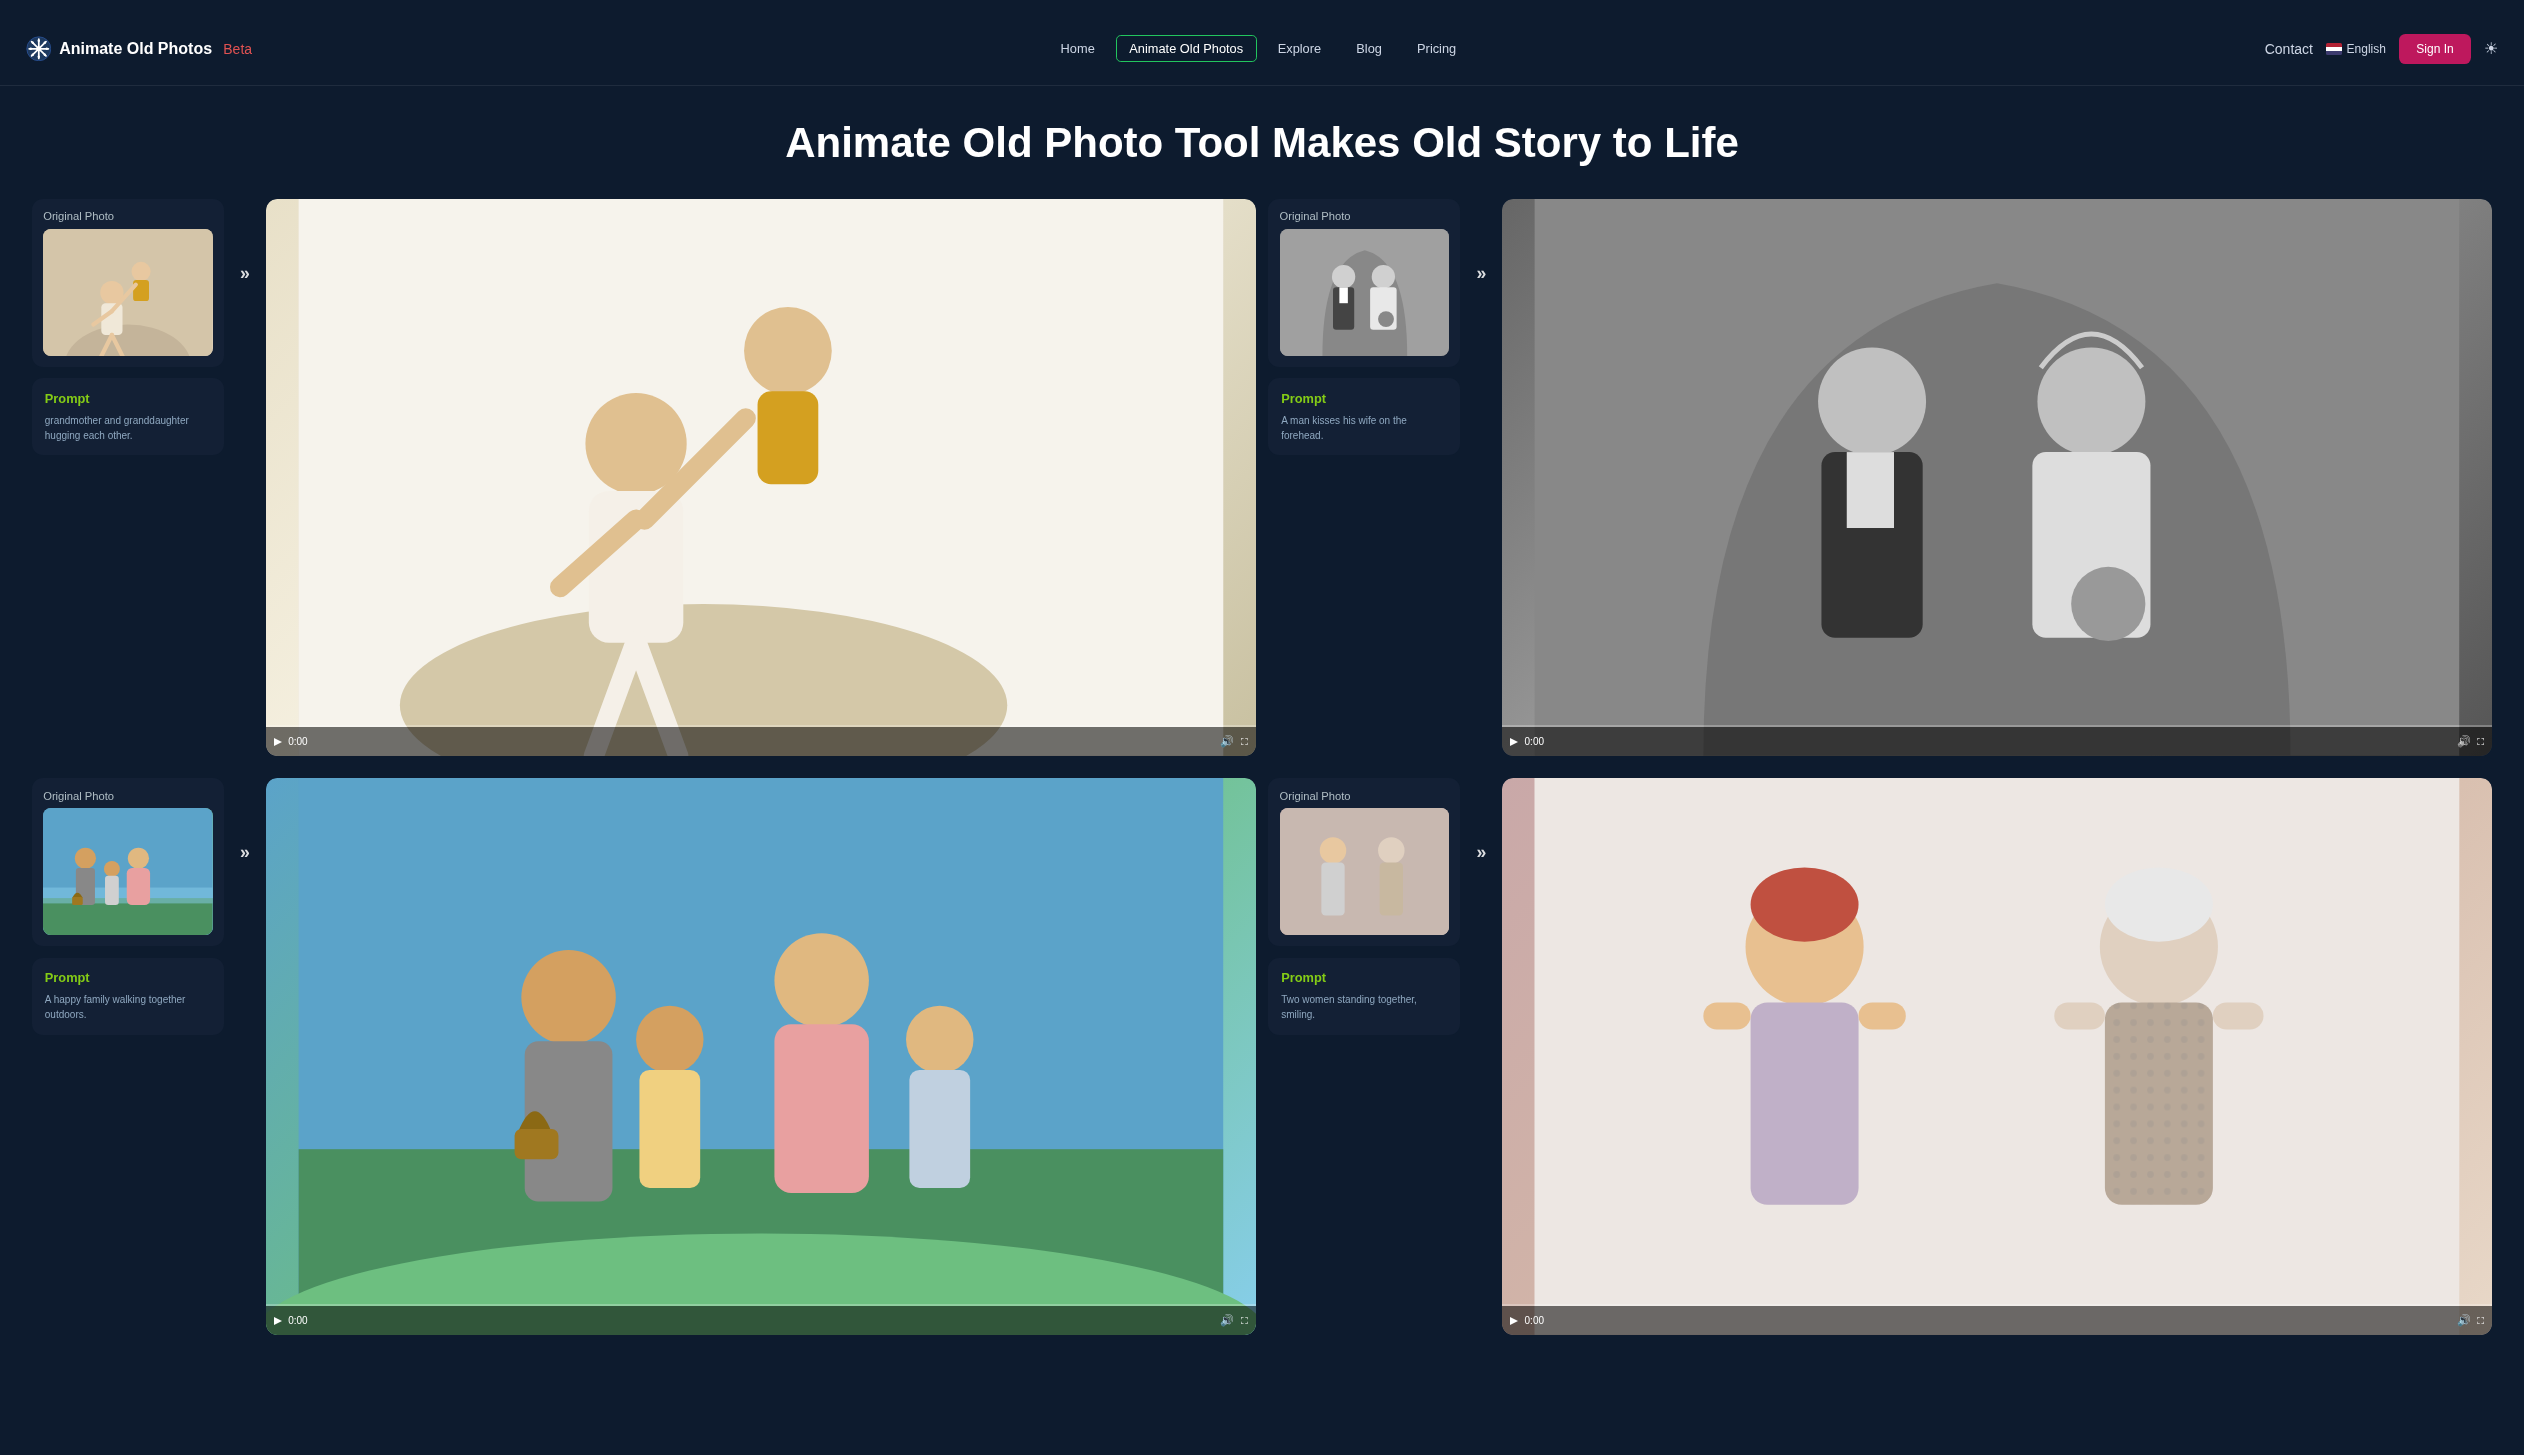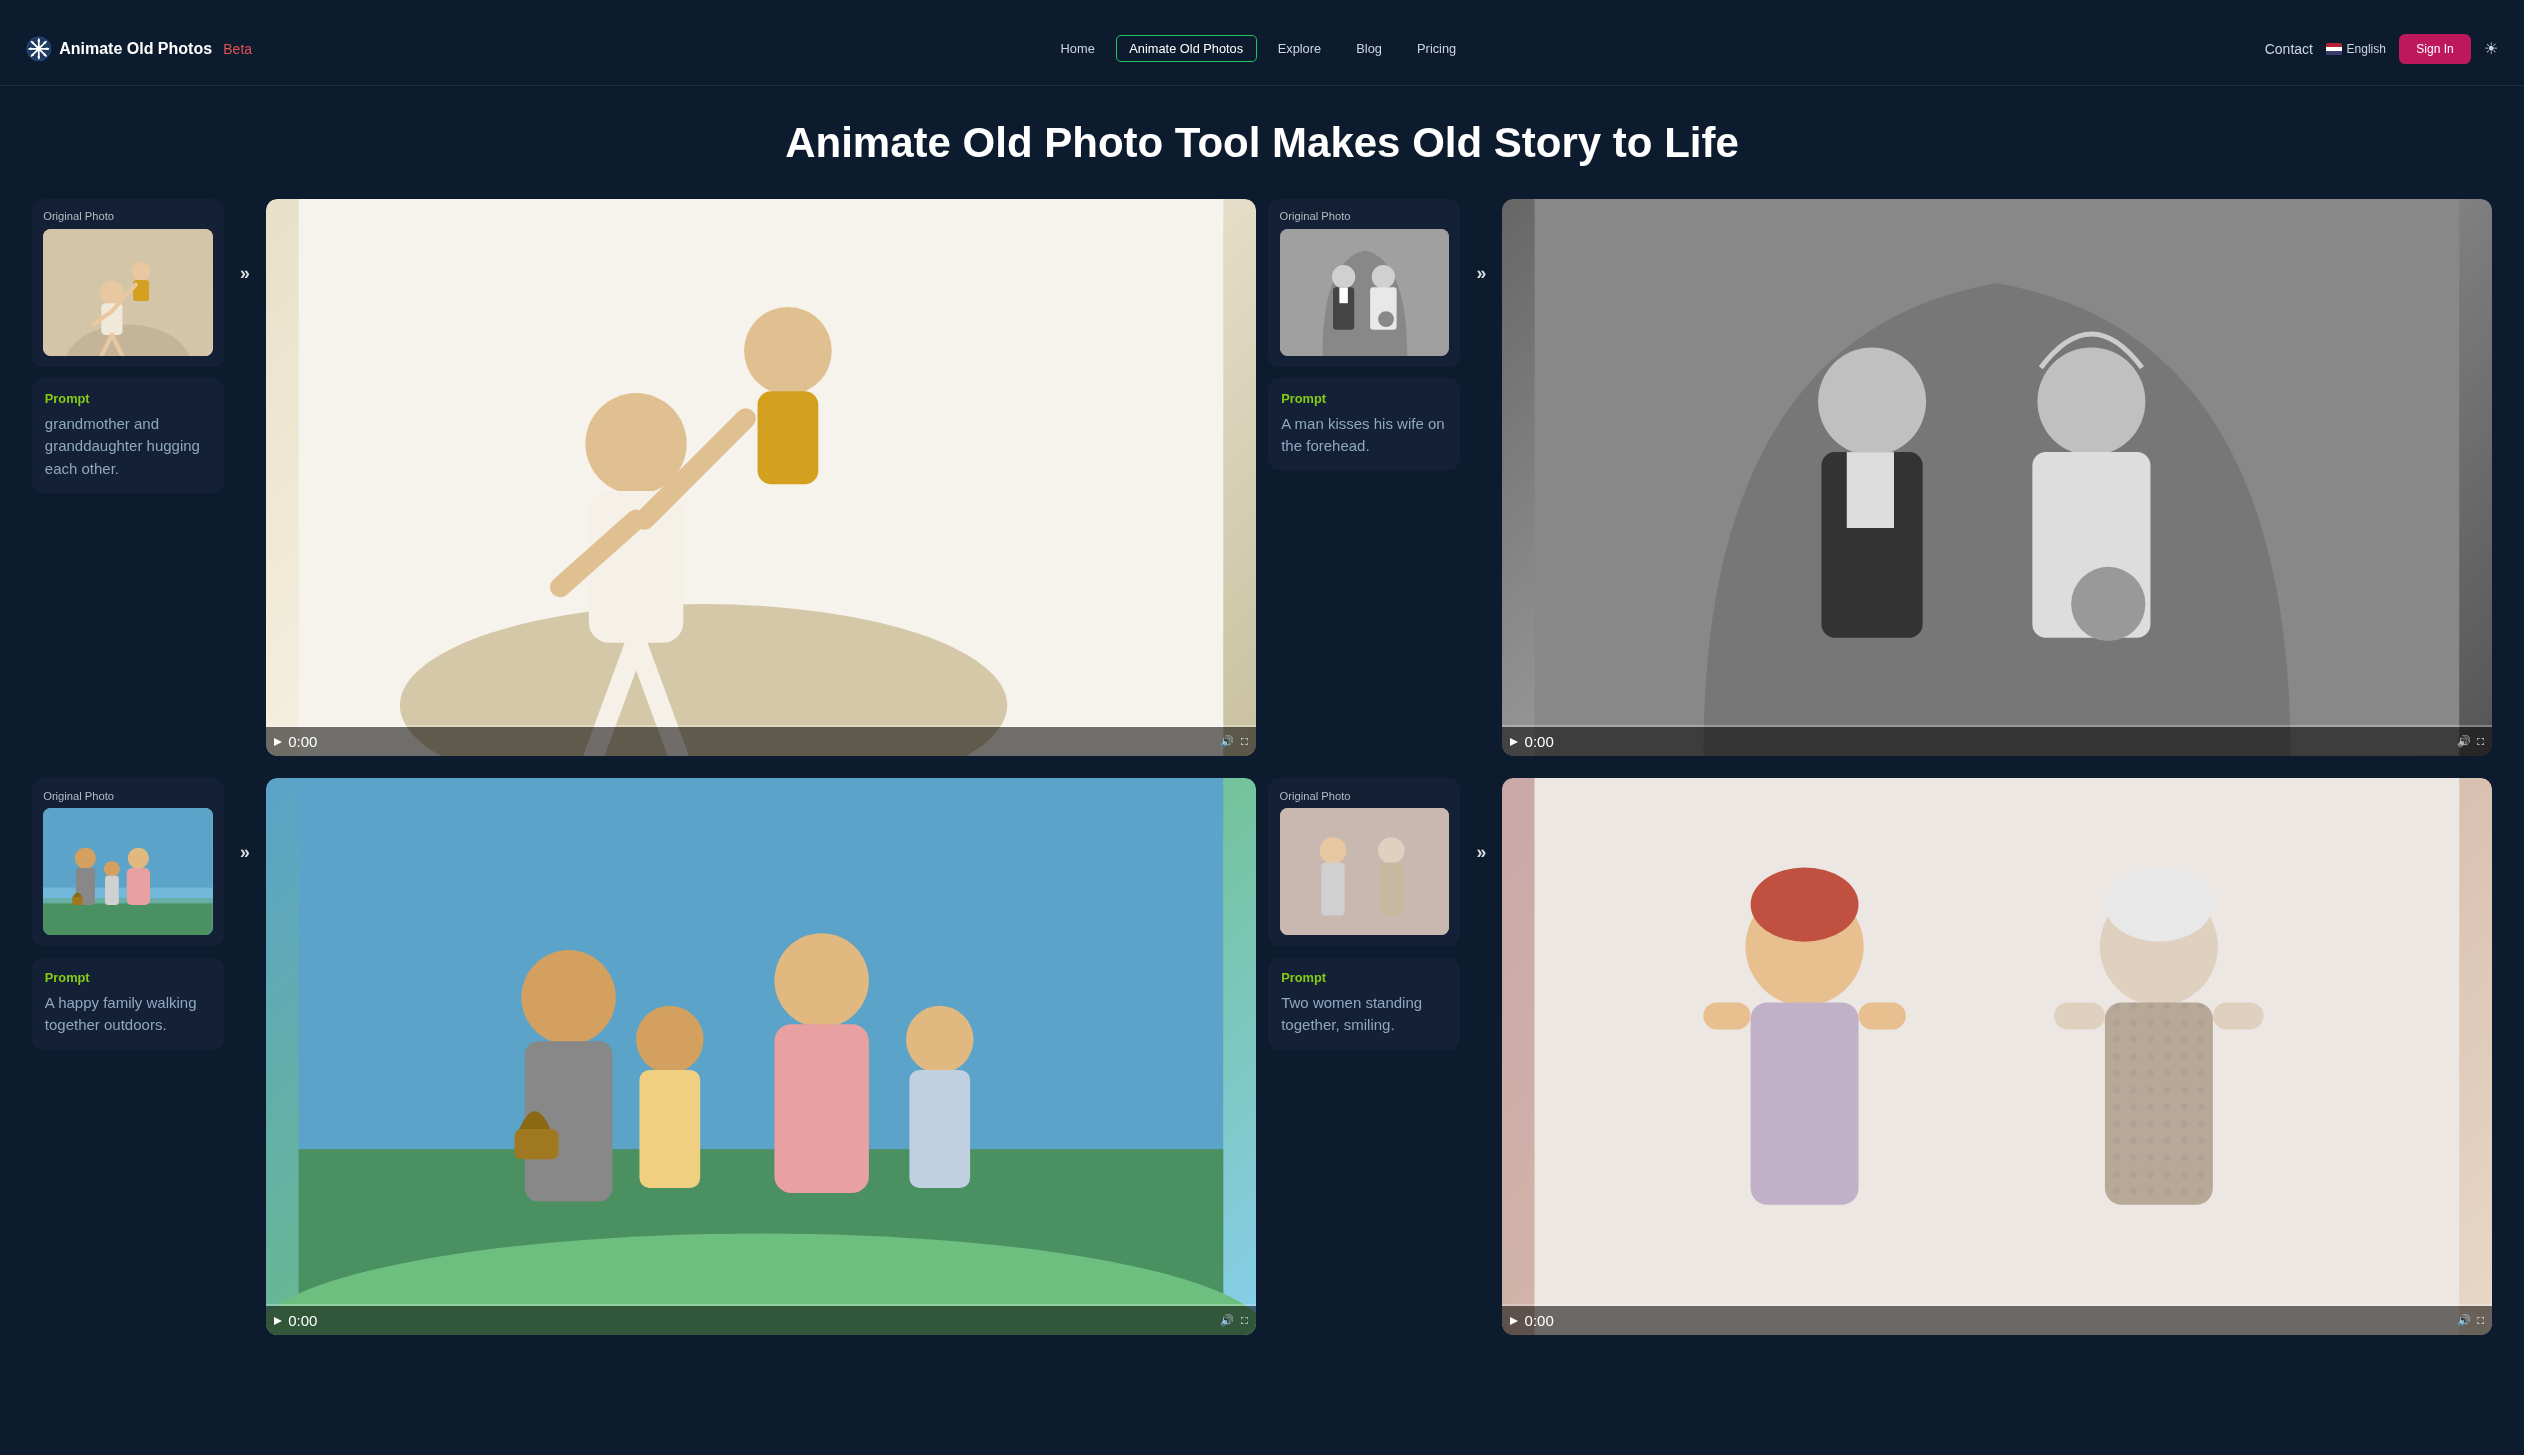--- a/index.html
+++ b/index.html
@@ -188,21 +188,21 @@
     }
     .vc-play {
       width: 0;
       height: 0;
       border-style: solid;
       border-width: 4.8px 0 4.8px 8px;
       border-color: transparent transparent transparent #fff;
       flex-shrink: 0;
     }
     .vc-time {
-      font-size: 15px;
+      font-size: 10px;
       color: #fff;
       flex-shrink: 0;
     }
     .vc-spacer { flex: 1; }
     .vc-vol {
       font-size: 11.2px;
       color: #fff;
       flex-shrink: 0;
     }
     .vc-fullscreen {
@@ -225,21 +225,21 @@
       border-radius: 11.2px;
       padding: 12.8px;
     }
     .prompt-title {
       font-size: 12.8px;
       font-weight: 700;
       color: #84cc16;
       margin-bottom: 6.4px;
     }
     .prompt-text {
-      font-size: 15px;
+      font-size: 10px;
       color: #8fa8c0;
       line-height: 1.5;
     }
     .arrow-col {
       display: flex;
       align-items: center;
       padding-top: 44px;
       padding-left: 3.2px;
       padding-right: 3.2px;
       color: #fff;

